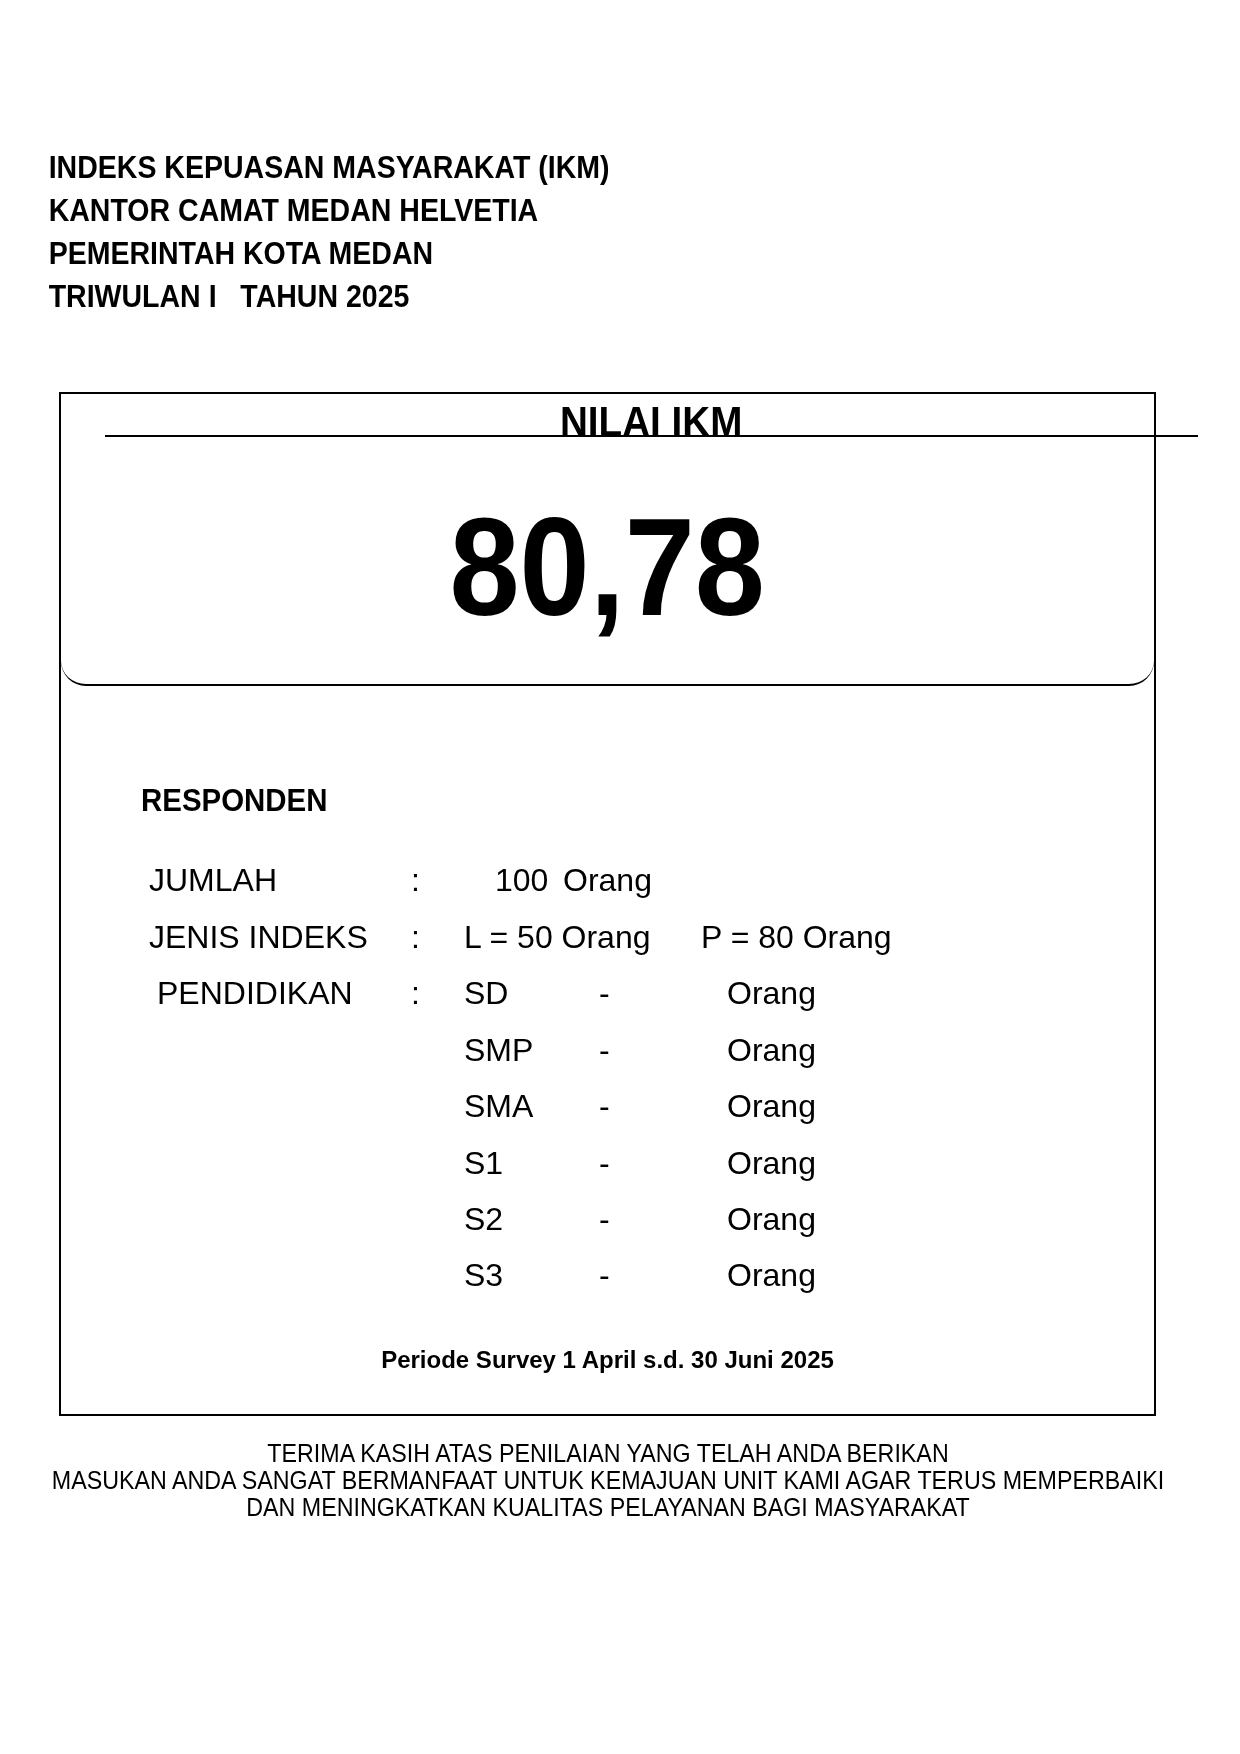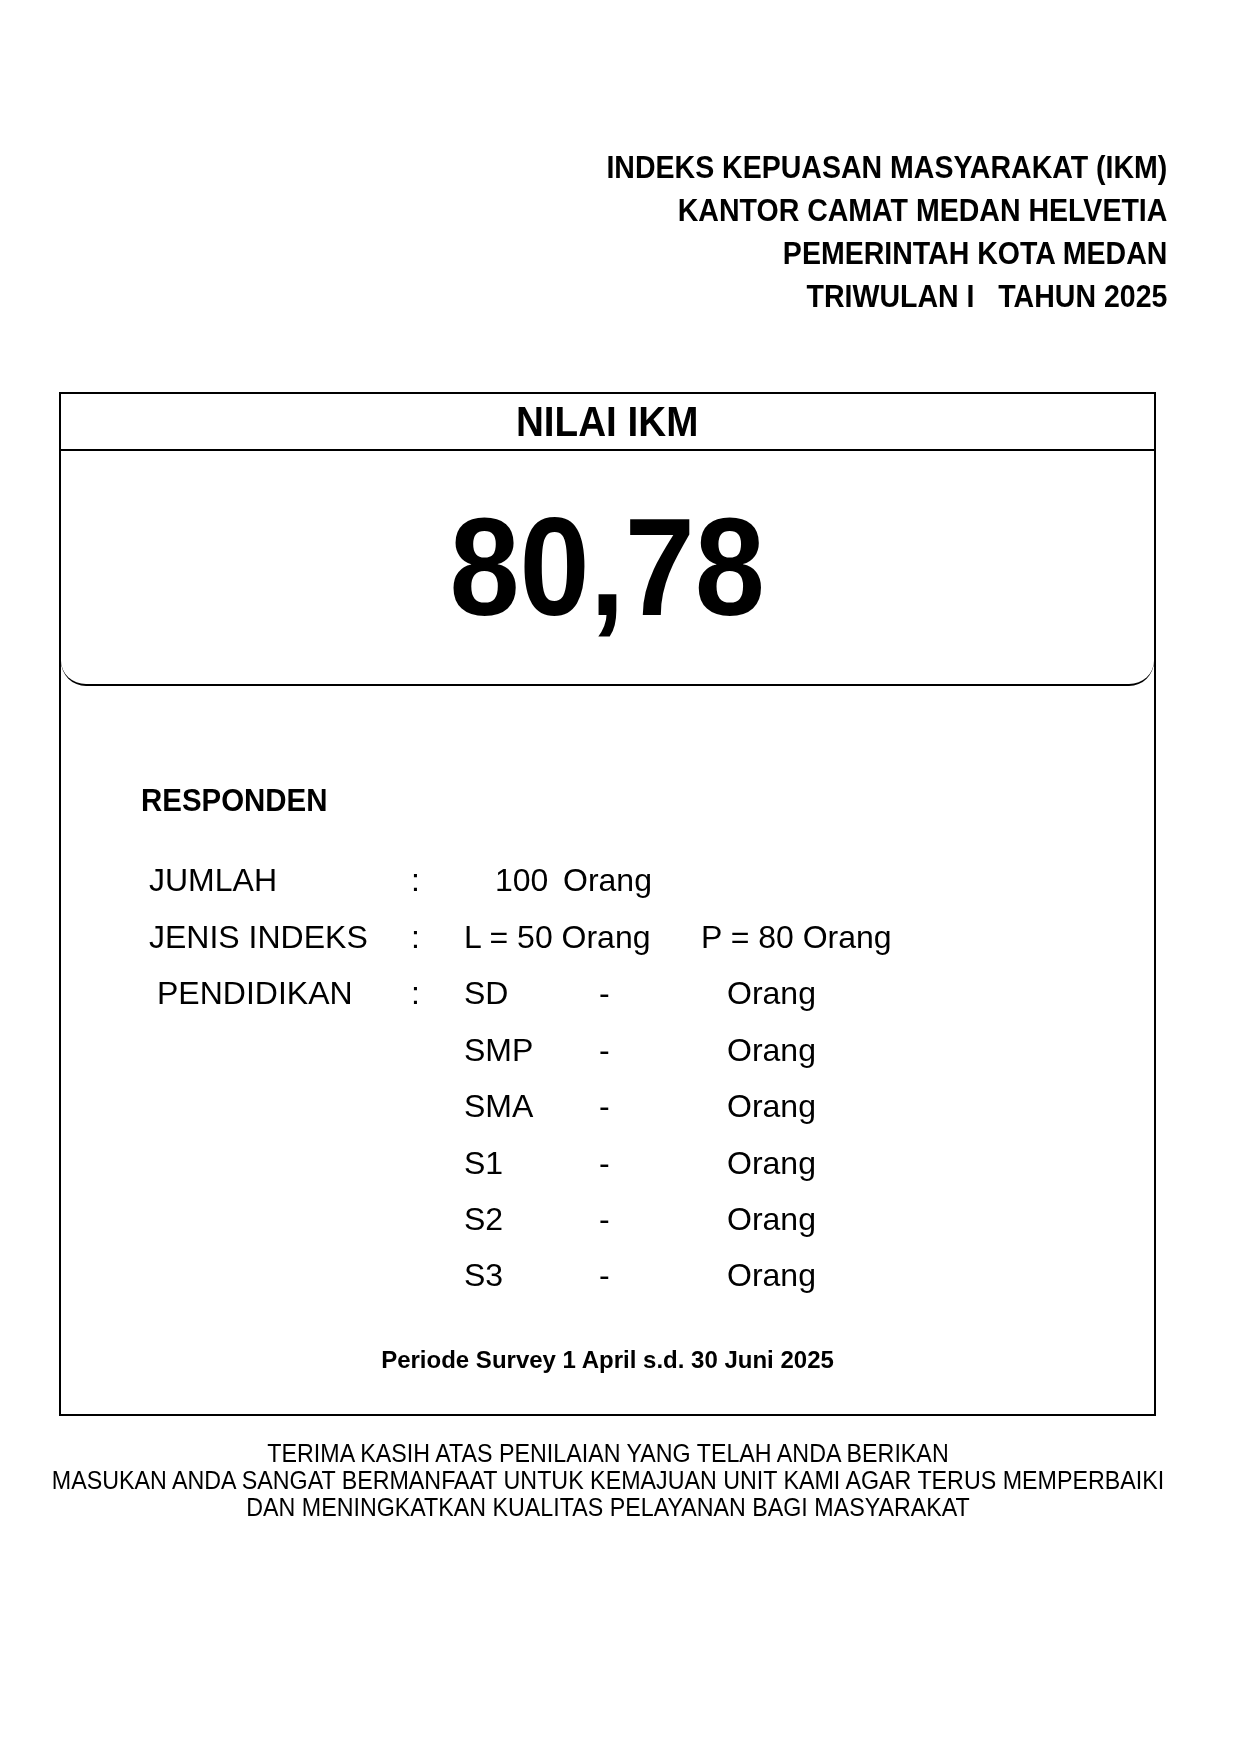--- a/index.html
+++ b/index.html
@@ -1,23 +1,23 @@
 <!DOCTYPE html>
 <html><head>
 <meta charset="utf-8">
 <style>
   html, body { margin:0; padding:0; background:#ffffff; }
   body { width:1240px; height:1754px; position:relative; overflow:hidden;
          font-family:"Liberation Sans", sans-serif; color:#000; }
-  .header { position:absolute; left:0; top:146px; width:1216px; text-align:right; }
+  .header { position:absolute; left:0; top:146px; width:1216px; text-align:left; }
   .header .line { font-weight:bold; font-size:31px; line-height:43px; transform:scaleX(0.92); white-space:pre; }
   .box { position:absolute; left:59px; top:392px; width:1093px; height:1020px;
          border:2px solid #000; box-sizing:content-box; }
   .row { position:absolute; left:0; width:100%; border-bottom:2px solid #000; box-sizing:border-box; }
-  .r-title { top:0; height:57px; text-align:center; font-weight:bold; font-size:42px; line-height:56px; }
+  .r-title { top:0; height:43px; text-align:center; font-weight:bold; font-size:42px; line-height:56px;margin-left:44px; }
   .r-title span { display:inline-block; transform:scaleX(0.92); }
   .r-score { top:57px; height:235px; text-align:center; font-weight:bold; font-size:140px; line-height:232px;border-radius:25px; }
   .r-score span { display:inline-block; transform:scaleX(0.9); }
   .r-service { top:292px; height:57px; font-size:38px; line-height:54px; padding-left:80px; }
   .r-service span { display:inline-block; transform:scaleX(0.92); transform-origin:left center; }
   .resp { position:absolute; left:80px; top:388px; font-size:32px; }
   .resp-title { font-weight:bold; font-size:32px; position:absolute; left:0; top:0; white-space:nowrap; transform:scaleX(0.92); transform-origin:left; }
   .kv { position:absolute; white-space:pre; font-size:32px;margin-left:8px; }
   .period { position:absolute; left:0; width:100%; top:952px; text-align:center; font-size:24px;font-weight:bold; }
   .footer { position:absolute; left:0; top:1440px; width:1216px; text-align:center; font-size:25px; line-height:27px; }

